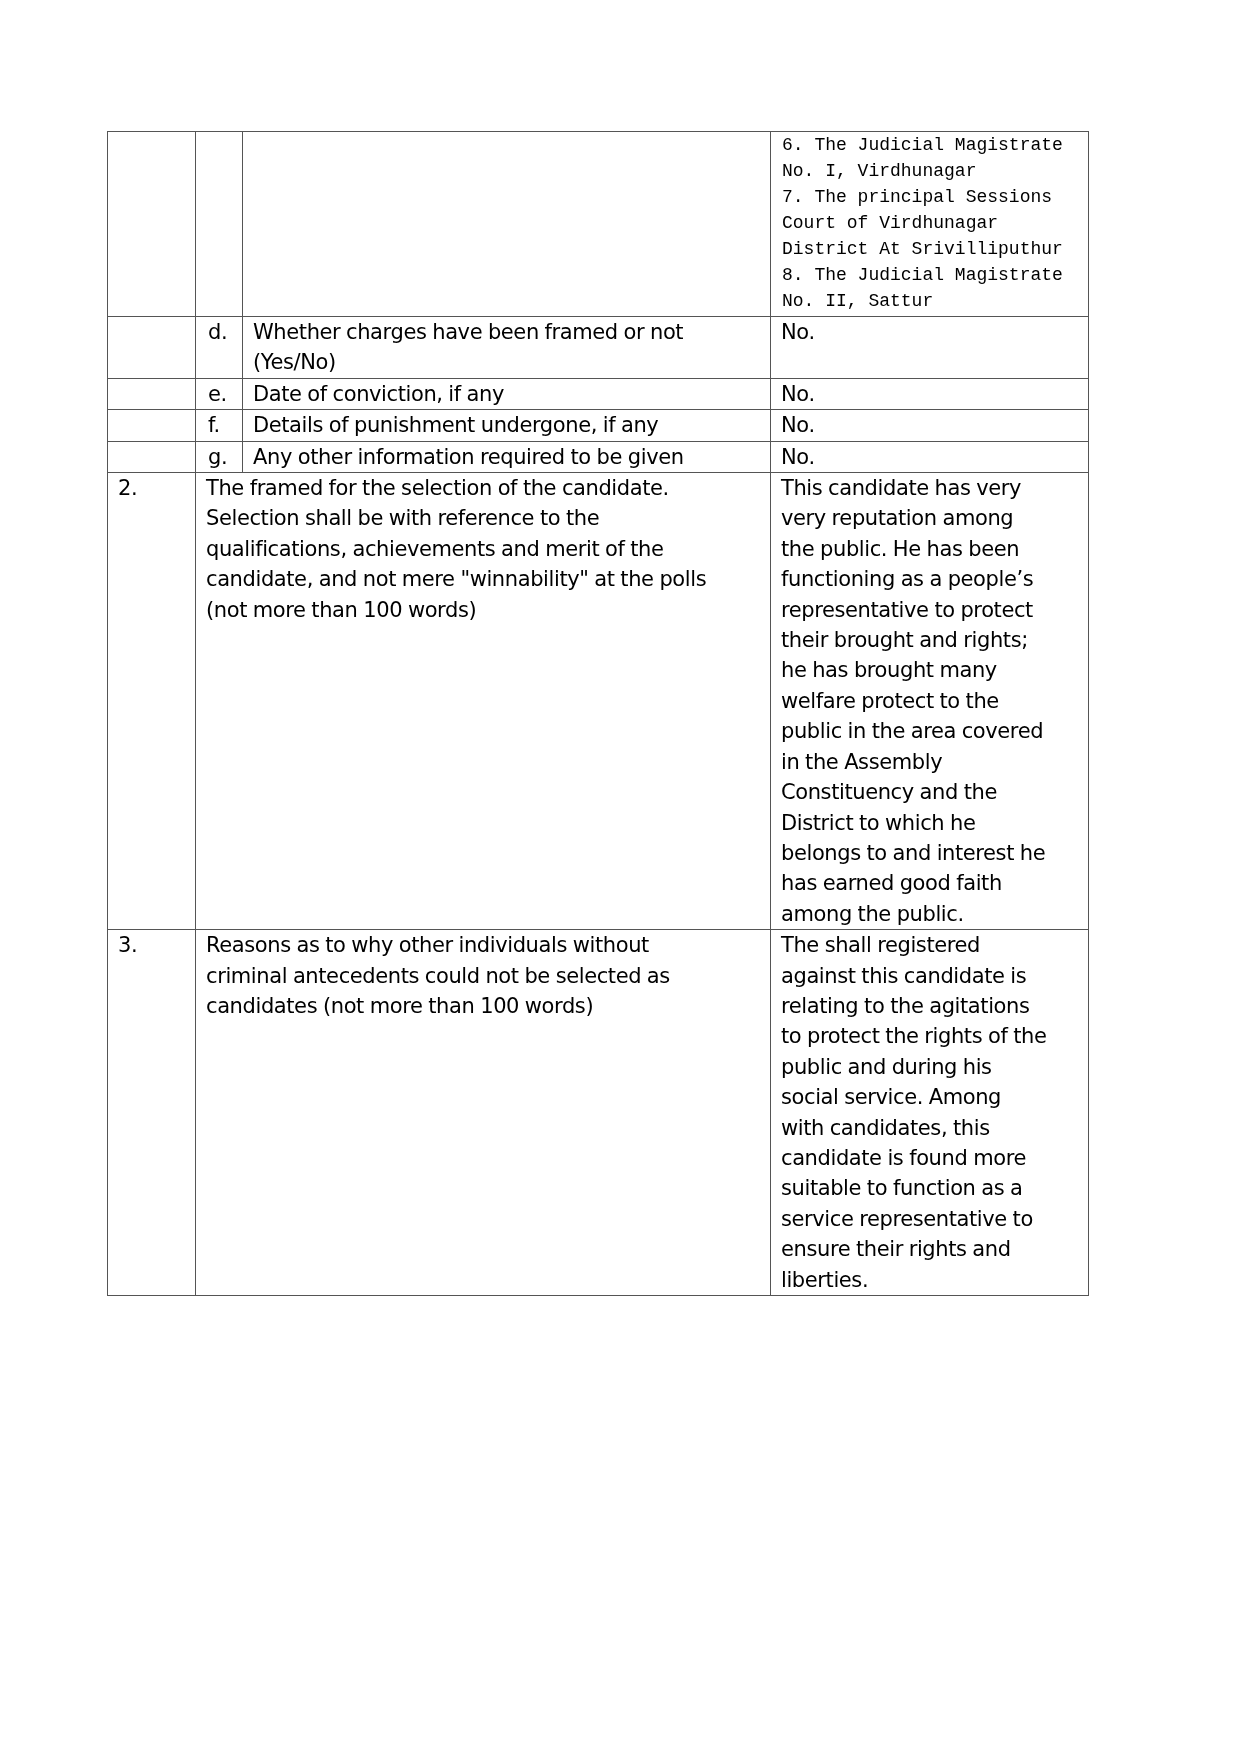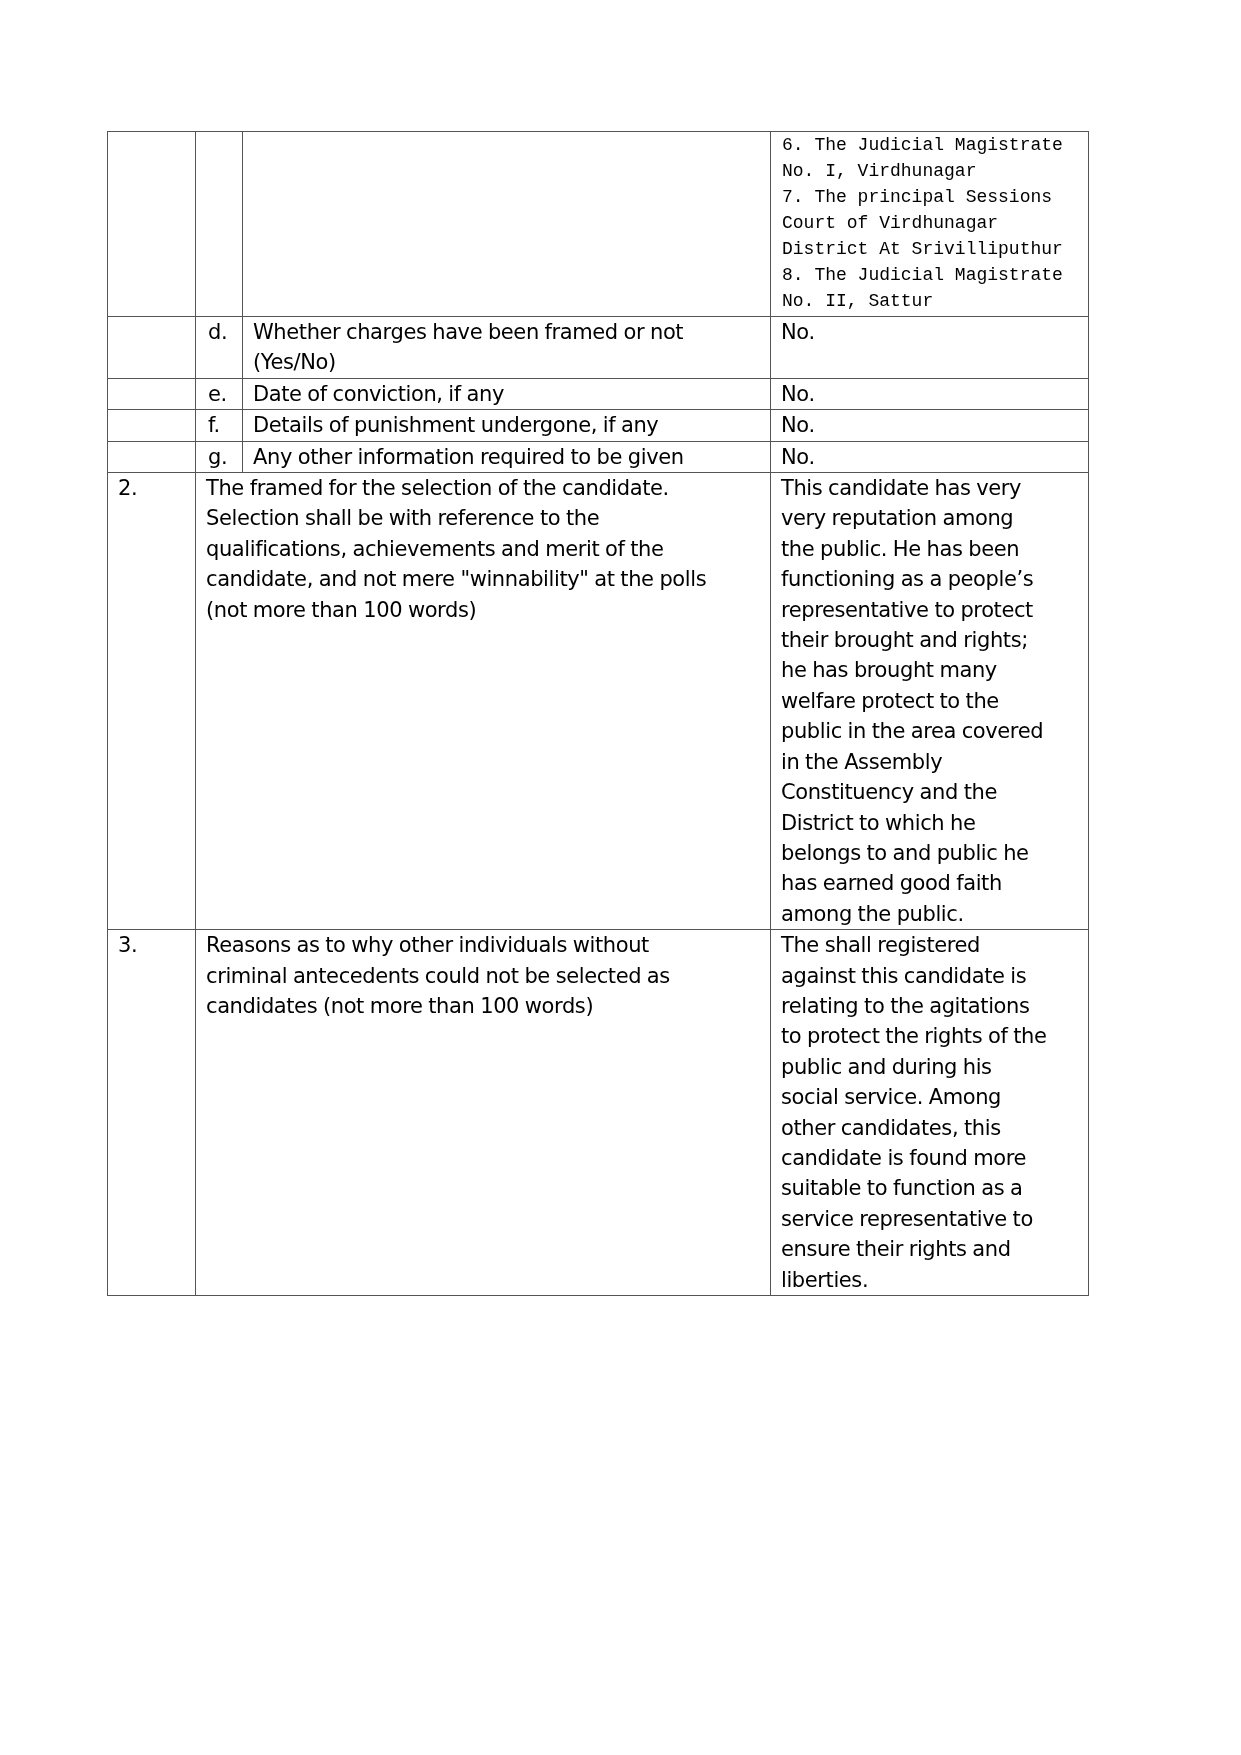--- a/index.html
+++ b/index.html
@@ -122,41 +122,41 @@
           <span class="line">the public. He has been</span>
           <span class="line">functioning as a people’s</span>
           <span class="line">representative to protect</span>
           <span class="line">their brought and rights;</span>
           <span class="line">he has brought many</span>
           <span class="line">welfare protect to the</span>
           <span class="line">public in the area covered</span>
           <span class="line">in the Assembly</span>
           <span class="line">Constituency and the</span>
           <span class="line">District to which he</span>
-          <span class="line">belongs to and public he</span>
+          <span class="line">belongs to and interest he</span>
           <span class="line">has earned good faith</span>
           <span class="line">among the public.</span>
         </td>
       </tr>
 
       <tr class="r3">
         <td>3.</td>
         <td colspan="2">
           <span class="line">Reasons as to why other individuals without</span>
           <span class="line">criminal antecedents could not be selected as</span>
           <span class="line">candidates (not more than 100 words)</span>
         </td>
         <td>
           <span class="line">The shall registered</span>
           <span class="line">against this candidate is</span>
           <span class="line">relating to the agitations</span>
           <span class="line">to protect the rights of the</span>
           <span class="line">public and during his</span>
           <span class="line">social service. Among</span>
-          <span class="line">other candidates, this</span>
+          <span class="line">with candidates, this</span>
           <span class="line">candidate is found more</span>
           <span class="line">suitable to function as a</span>
           <span class="line">service representative to</span>
           <span class="line">ensure their rights and</span>
           <span class="line">liberties.</span>
         </td>
       </tr>
     </tbody>
   </table>
 </div>

